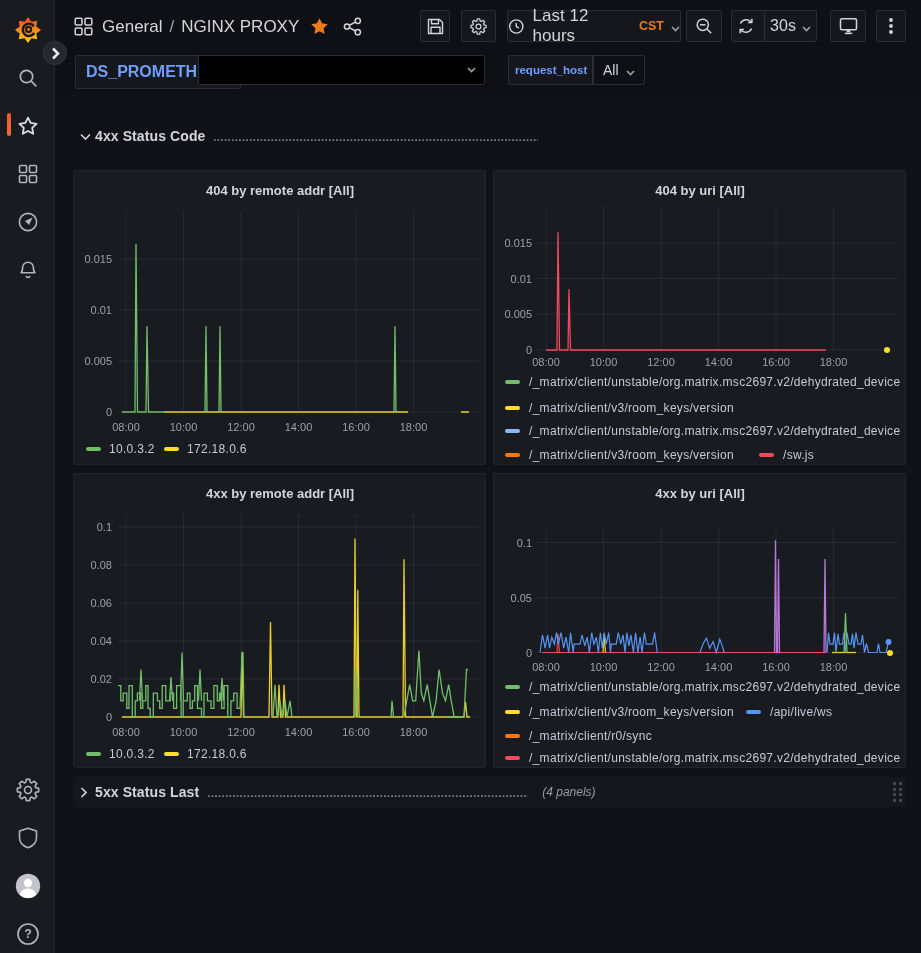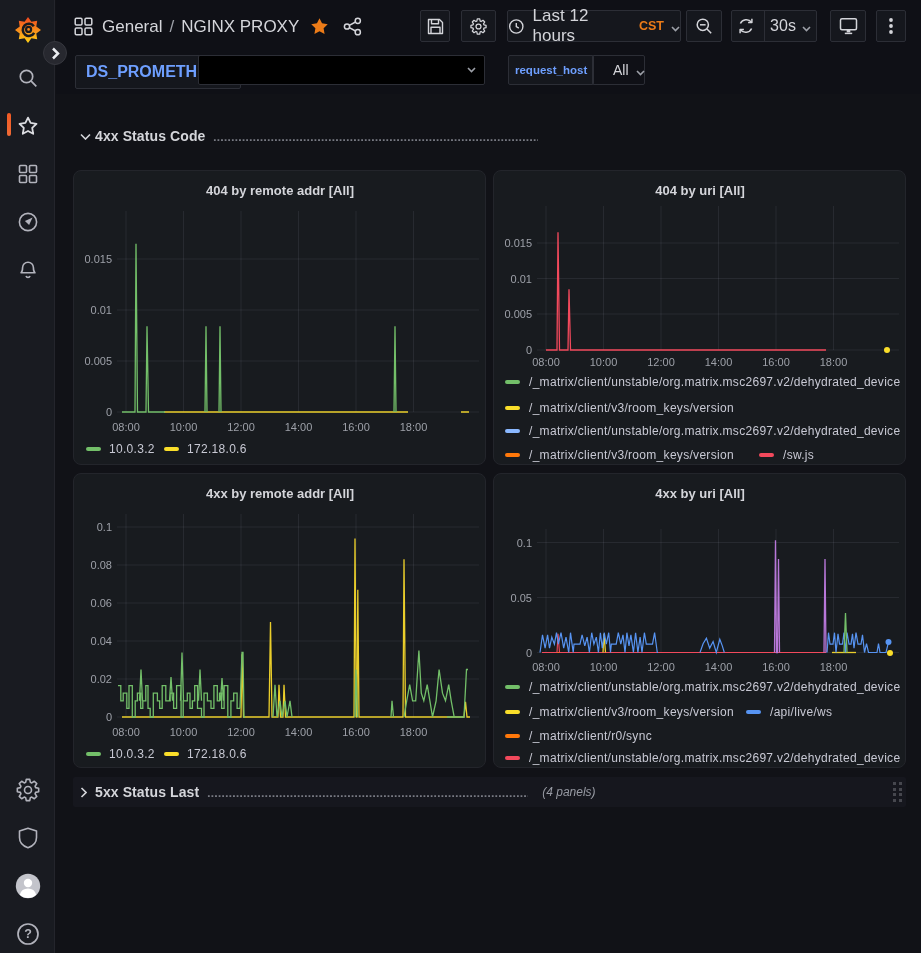--- a/index.html
+++ b/index.html
@@ -28,21 +28,21 @@
   border-radius:2px; color:#d4d5da; }
 .rchev { width:22px; padding-left:7px; display:flex; align-items:center; }
 .rtitle { font-size:14px; font-weight:bold; letter-spacing:.1px; }
 .dots { height:3px; margin:6px 14px 0 8px; align-self:center;
   background-image:radial-gradient(circle, #787a83 1.05px, transparent 1.25px);
   background-size:3.6px 3px; background-position:0 1px; background-repeat:repeat-x; }
 .pcount { font-size:12px; font-style:italic; color:#979aa3; }
 .handle { position:absolute; right:4px; top:5px; width:9px; height:20px; }
 .handle i { position:absolute; width:3px; height:3px; background:#46474e; display:block; }
 .panel { position:absolute; width:413px; height:295px; background:#181b1f;
-  border:1px solid #23252b; border-radius:8px; }
+  border:1px solid #23252b; border-radius:2px; }
 .panel svg { position:absolute; left:0; top:0; }
 .pt { fill:#d4d5da; font:bold 13px "Liberation Sans"; }
 .ax { fill:#9da0a8; font:11px "Liberation Sans"; }
 .lg { fill:#c8c9d4; font:12px "Liberation Sans"; letter-spacing:.3px; }
 </style></head>
 <body>
 <div id="header"></div>
 <div id="submenu"></div>
 <div id="content">
 <div class="rowh" style="top:27px;text-align:center;">
@@ -378,17 +378,17 @@
       <circle cx="2" cy="14" r="1.9"></circle>
     </svg>
   </div>
 <div class="vlabel" style="left:75px">DS_PROMETHEUS</div>
 <div class="vsel" style="left:198px;width:287px">
     <svg width="9" height="6" viewBox="0 0 9 6" fill="none" stroke="#9da0a8" stroke-width="1.6">
       <path d="M1 1 l3.5 3.5 L8 1"></path>
     </svg>
   </div>
 <div class="vlabel sm" style="left:508px">request_host</div>
-<div class="vsel" style="left:592px;width:53px;background:#15171d00;border-color:#2c2e36;justify-content:flex-start;padding-left:20px">
+<div class="vsel" style="left:592px;width:53px;background:#15171d00;border-color:#2c2e36;justify-content:flex-start;padding-left:10px">
   <span style="color:#d4d5da;font-size:14px">All</span>
   <span style="margin-left:7px;margin-top:2px"><svg width="9" height="6" viewBox="0 0 9 6" fill="none" stroke="#9da0a8" stroke-width="1.6">
         <path d="M1 1 l3.5 3.5 L8 1"></path>
       </svg></span>
 </div>
 </body></html>

